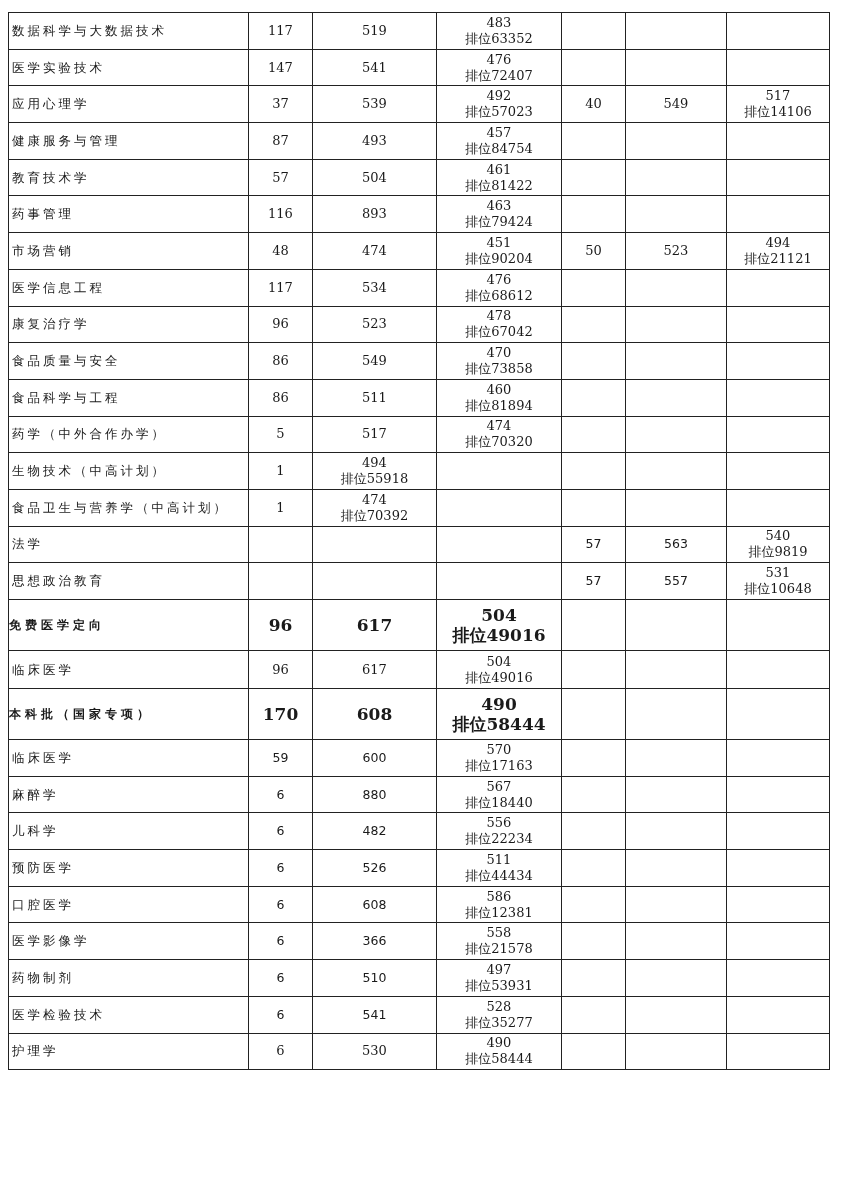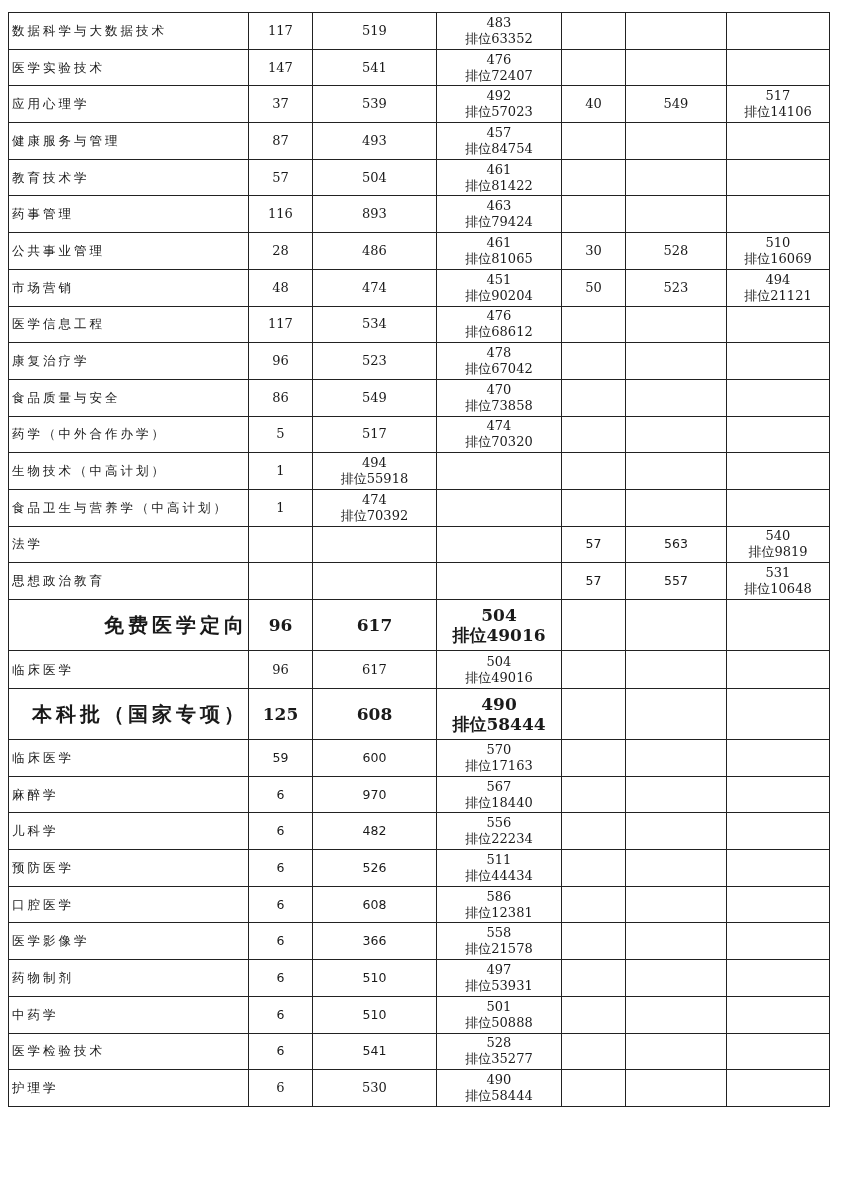--- a/index.html
+++ b/index.html
@@ -7,22 +7,22 @@
          font-family: "DejaVu Serif", "Liberation Serif", serif; color: #1a1a1a; }
   table.grid { position: absolute; left: 8px; top: 12px; border-collapse: collapse;
                table-layout: fixed; width: 821px; }
   table.grid td { border: 1.5px solid #222; padding: 0; text-align: center; vertical-align: middle;
                   font-size: 13px; line-height: 16px; overflow: hidden; white-space: nowrap; }
   table.grid td.name { text-align: left; padding-left: 3px; letter-spacing: 3px;
                        font-family: "DejaVu Sans", "Liberation Sans", sans-serif; font-size: 12.5px; }
   tr.r { height: 36.7px; }
   tr.section { height: 51px; }
   tr.section td { font-size: 17px; line-height: 20px; font-weight: bold; }
-  tr.section td.name { text-align: right; padding-left: 0; letter-spacing: 4px;
-                       font-family: "DejaVu Serif", "Liberation Serif", serif; font-size: 20px; }
+  tr.section td.name { text-align: left; padding-left: 0; letter-spacing: 4px;
+                       font-family: "DejaVu Serif", "Liberation Serif", serif; font-size: 12px; }
   tr.tall { height: 38px; }
   .two { display: block; }
   .rank { display: block; }
   .sans td.num { font-family: "DejaVu Sans", "Liberation Sans", sans-serif; font-size: 12.5px; }
 </style>
 </head>
 <body>
 
 <table class="grid">
   <colgroup>
@@ -120,35 +120,20 @@
           <span class="rank">排位79424</span>
         </td>
       <td></td>
       <td></td>
       <td>
           <span class="two"></span>
           <span class="rank"></span>
         </td>
     </tr>
     <tr class="r">
-      <td class="name">公共事业管理</td>
-      <td>28</td>
-      <td>486</td>
-      <td>
-          <span class="two">461</span>
-          <span class="rank">排位81065</span>
-        </td>
-      <td>30</td>
-      <td>528</td>
-      <td>
-          <span class="two">510</span>
-          <span class="rank">排位16069</span>
-        </td>
-    </tr>
-    <tr class="r">
       <td class="name">市场营销</td>
       <td>48</td>
       <td>474</td>
       <td>
           <span class="two">451</span>
           <span class="rank">排位90204</span>
         </td>
       <td>50</td>
       <td>523</td>
       <td>
@@ -186,20 +171,35 @@
           <span class="rank"></span>
         </td>
     </tr>
     <tr class="r">
       <td class="name">食品质量与安全</td>
       <td>86</td>
       <td>549</td>
       <td>
           <span class="two">470</span>
           <span class="rank">排位73858</span>
+        </td>
+      <td></td>
+      <td></td>
+      <td>
+          <span class="two"></span>
+          <span class="rank"></span>
+        </td>
+    </tr>
+    <tr class="r">
+      <td class="name">食品科学与工程</td>
+      <td>86</td>
+      <td>511</td>
+      <td>
+          <span class="two">460</span>
+          <span class="rank">排位81894</span>
         </td>
       <td></td>
       <td></td>
       <td>
           <span class="two"></span>
           <span class="rank"></span>
         </td>
     </tr>
     <tr class="r">
       <td class="name">药学（中外合作办学）</td>
@@ -293,21 +293,21 @@
           <span class="two">504</span>
           <span class="rank">排位49016</span>
         </td>
       <td></td>
       <td></td>
       <td></td>
     </tr>
 
     <tr class="section">
       <td class="name">本科批（国家专项）</td>
-      <td>125</td>
+      <td>170</td>
       <td>608</td>
       <td>
           <span class="two">490</span>
           <span class="rank">排位58444</span>
         </td>
       <td></td>
       <td></td>
       <td></td>
     </tr>
 
@@ -319,21 +319,21 @@
           <span class="two">570</span>
           <span class="rank">排位17163</span>
         </td>
       <td></td>
         <td></td>
         <td></td>
     </tr>
     <tr class="r sans">
       <td class="name">麻醉学</td>
       <td class="num">6</td>
-      <td class="num">970</td>
+      <td class="num">880</td>
       <td>
           <span class="two">567</span>
           <span class="rank">排位18440</span>
         </td>
       <td></td>
         <td></td>
         <td></td>
     </tr>
     <tr class="r sans">
       <td class="name">儿科学</td>
@@ -383,32 +383,20 @@
         <td></td>
         <td></td>
     </tr>
     <tr class="r sans">
       <td class="name">药物制剂</td>
       <td class="num">6</td>
       <td class="num">510</td>
       <td>
           <span class="two">497</span>
           <span class="rank">排位53931</span>
-        </td>
-      <td></td>
-        <td></td>
-        <td></td>
-    </tr>
-    <tr class="r sans">
-      <td class="name">中药学</td>
-      <td class="num">6</td>
-      <td class="num">510</td>
-      <td>
-          <span class="two">501</span>
-          <span class="rank">排位50888</span>
         </td>
       <td></td>
         <td></td>
         <td></td>
     </tr>
     <tr class="r sans">
       <td class="name">医学检验技术</td>
       <td class="num">6</td>
       <td class="num">541</td>
       <td>

